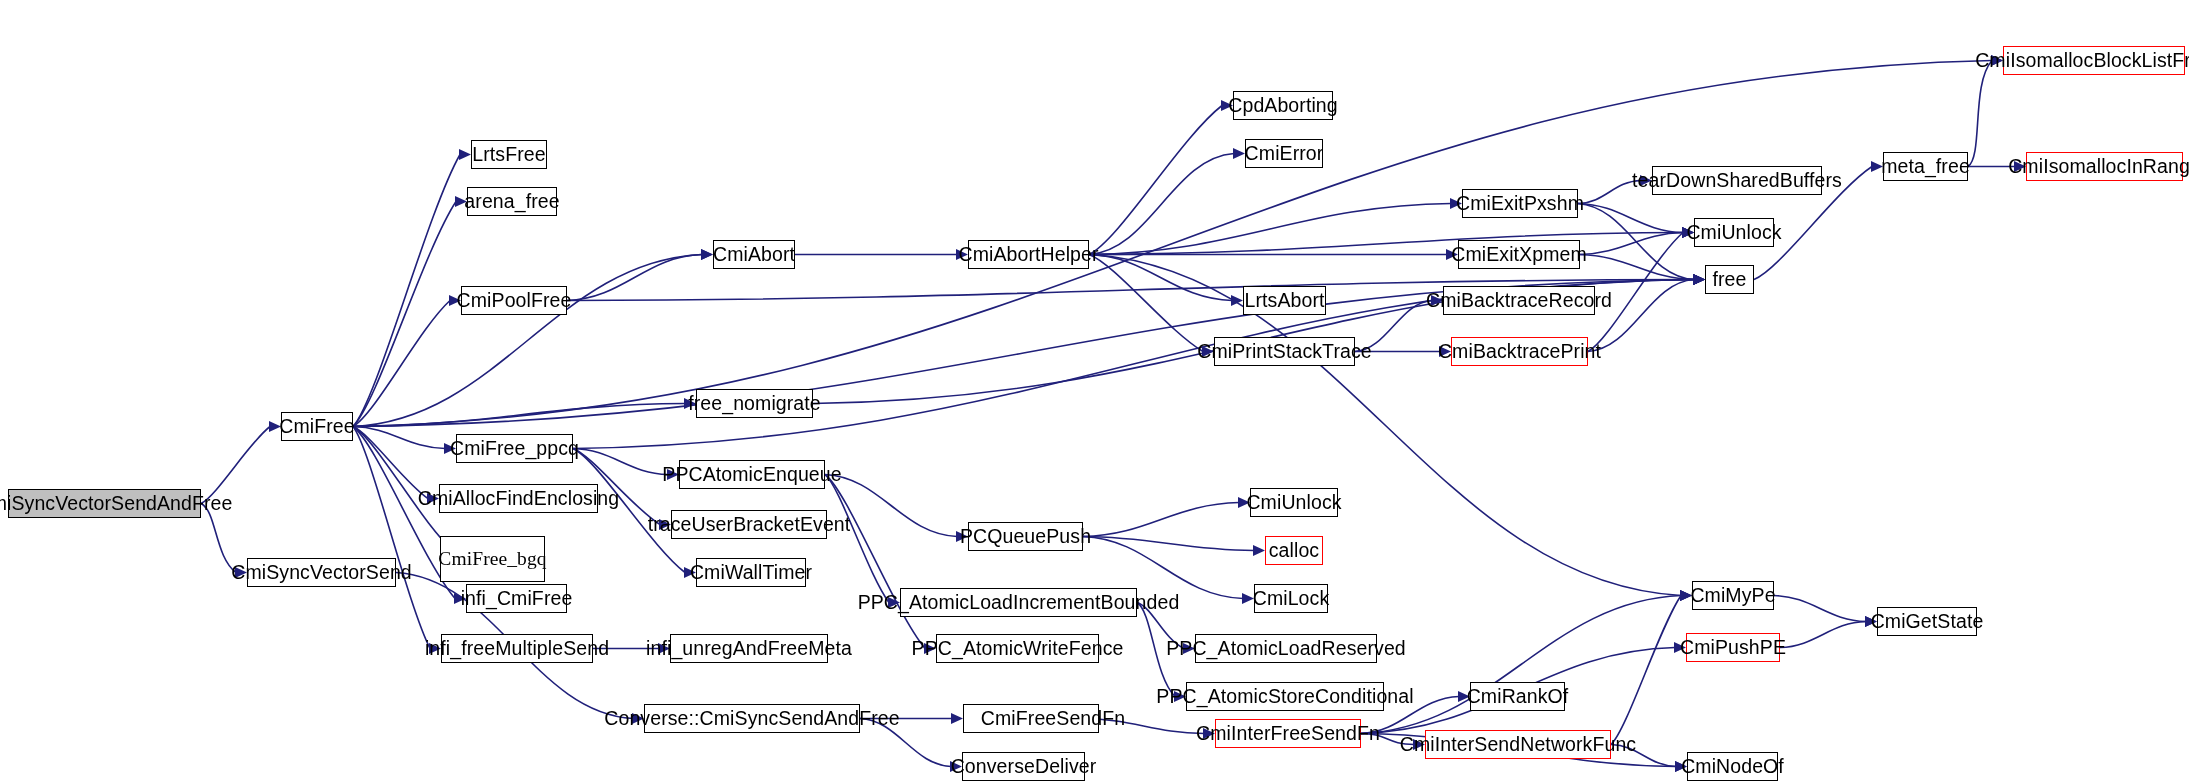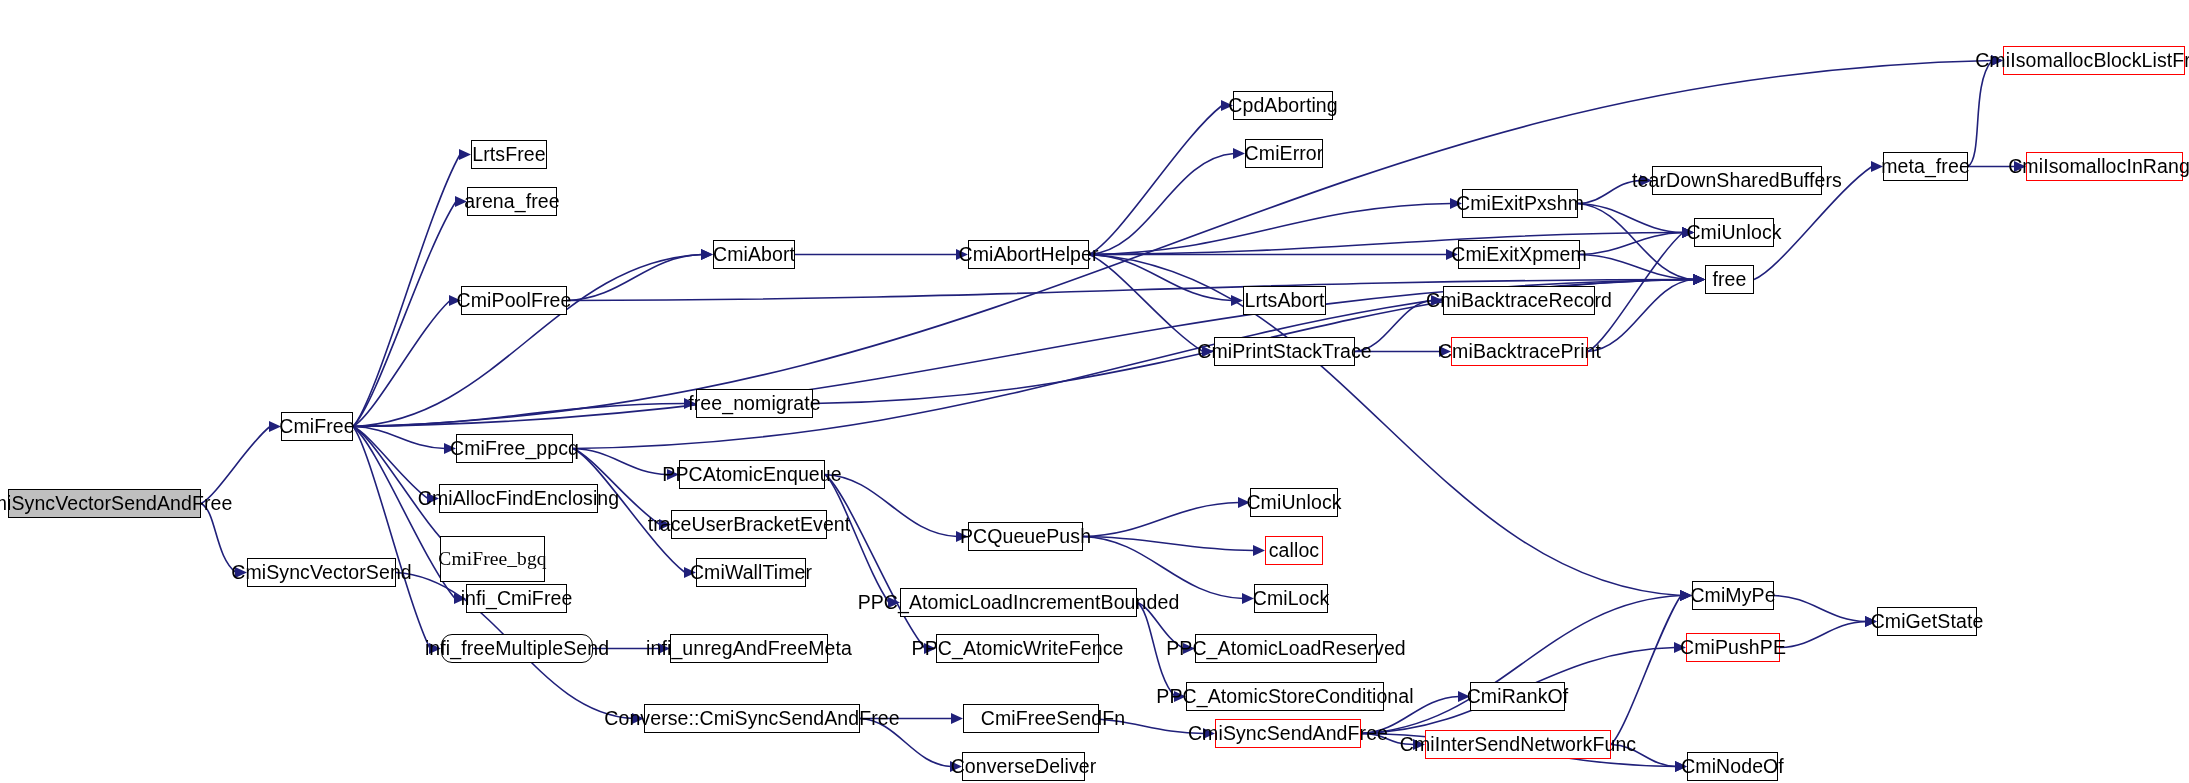--- a/index.html
+++ b/index.html
@@ -211,21 +211,21 @@
       </div>
       <div class="node-box" style="left: 439px; top: 484px; width: 159px; height: 29px;">
         <span>CmiAllocFindEnclosing</span>
       </div>
       <div class="node-box" style="left: 440px; top: 536px; width: 105px; height: 46px; font-family: Liberation Serif, serif;">
         <span>CmiFree_bgq</span>
       </div>
       <div class="node-box" style="left: 466px; top: 584px; width: 101px; height: 29px;">
         <span>infi_CmiFree</span>
       </div>
-      <div class="node-box" style="left: 441px; top: 634px; width: 152px; height: 29px; border-radius: 11px;">
+      <div class="node-box" style="left: 441px; top: 634px; width: 152px; height: 29px;">
         <span>infi_freeMultipleSend</span>
       </div>
       <div class="node-box" style="left: 713px; top: 240px; width: 82px; height: 29px;">
         <span>CmiAbort</span>
       </div>
       <div class="node-box" style="left: 696px; top: 389px; width: 117px; height: 29px;">
         <span>free_nomigrate</span>
       </div>
       <div class="node-box" style="left: 679px; top: 460px; width: 146px; height: 29px; align-items: center;">
         <span>PPCAtomicEnqueue</span>
@@ -281,21 +281,21 @@
       <div class="node-box" style="left: 1254px; top: 584px; width: 74px; height: 29px;">
         <span>CmiLock</span>
       </div>
       <div class="node-box" style="left: 1195px; top: 634px; width: 182px; height: 29px;">
         <span>PPC_AtomicLoadReserved</span>
       </div>
       <div class="node-box" style="left: 1186px; top: 682px; width: 198px; height: 29px;">
         <span>PPC_AtomicStoreConditional</span>
       </div>
       <div class="node-box danger" style="left: 1215px; top: 719px; width: 146px; height: 29px;">
-        <span>CmiSyncSendAndFree</span>
+        <span>CmiInterFreeSendFn</span>
       </div>
       <div class="node-box" style="left: 1462px; top: 189px; width: 116px; height: 29px;">
         <span>CmiExitPxshm</span>
       </div>
       <div class="node-box" style="left: 1458px; top: 240px; width: 122px; height: 29px;">
         <span>CmiExitXpmem</span>
       </div>
       <div class="node-box" style="left: 1443px; top: 286px; width: 152px; height: 29px;">
         <span>CmiBacktraceRecord</span>
       </div>

